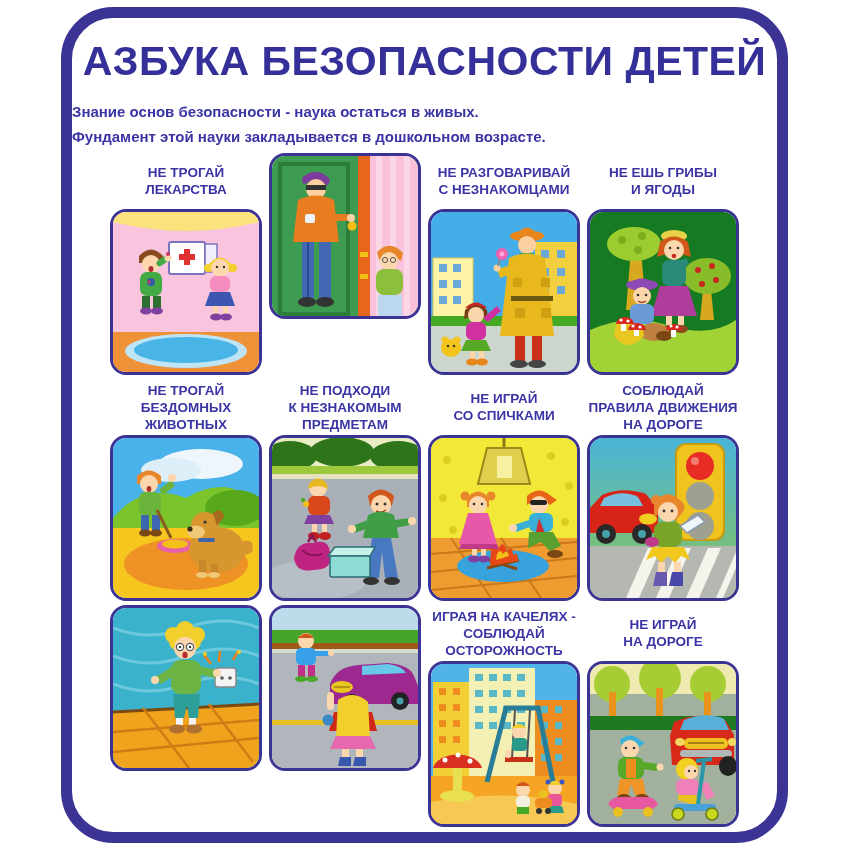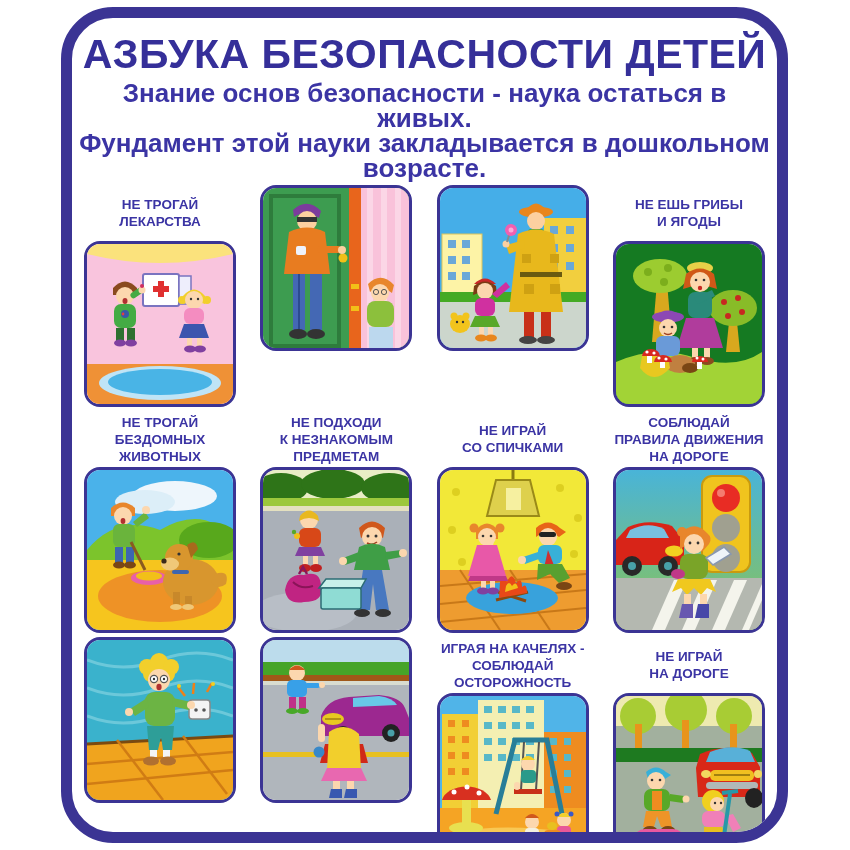--- a/index.html
+++ b/index.html
@@ -1,20 +1,20 @@
 <!DOCTYPE html>
 <html><head>
 <meta charset="utf-8">
 <style>
   html,body{margin:0;padding:0}
   body{width:850px;height:850px;background:#fff;font-family:"Liberation Sans",sans-serif;position:relative}
   .frame{position:absolute;left:61px;top:7px;width:705px;height:814px;border:11px solid #3b3494;border-radius:52px;background:#fff;overflow:hidden}
-  .title{margin-top:13px;text-align:center;font-size:41px;font-weight:700;color:#352f99;letter-spacing:.5px}
-  .subtitle{text-align:center;font-size:26px;font-weight:700;color:#3b34a4;white-space:pre-line;line-height:25px;margin-top:3px}
-  .grid{display:grid;grid-template-columns:repeat(4,152px);justify-content:space-between;padding:0 12px;margin-top:4px;row-gap:4px}
+  .title{margin-top:20px;text-align:center;font-size:41px;font-weight:700;color:#352f99;letter-spacing:.5px}
+  .subtitle{font-size:15px;font-weight:700;color:#3b34a4;white-space:pre-line;line-height:25px;margin-top:14px}
+  .grid{display:grid;grid-template-columns:repeat(4,152px);justify-content:space-between;padding:0 38px;margin-top:4px;row-gap:4px}
   figure{margin:0}
   .cap{min-height:56px;display:flex;align-items:center;justify-content:center;text-align:center;font-size:13.5px;font-weight:700;color:#3b34a4;line-height:17px;white-space:pre-line}
   .art{width:152px;height:166px;border:3px solid #3b3494;border-radius:16px;overflow:hidden;box-sizing:border-box}
   .art svg{display:block;width:146px;height:160px}
 </style>
 </head>
 <body>
 
 <div class="frame">
   <div class="title">АЗБУКА БЕЗОПАСНОСТИ ДЕТЕЙ</div>
@@ -95,20 +95,22 @@
           <circle cx="117" cy="105" r="9" fill="#fcd7ae"></circle>
           <circle cx="113" cy="104" r="2.6" fill="none" stroke="#555" stroke-width="1"></circle>
             <circle cx="121" cy="104" r="2.6" fill="none" stroke="#555" stroke-width="1"></circle>
           <rect x="104" y="113" width="27" height="26" rx="8" fill="#8cc03c"></rect>
           <rect x="106" y="139" width="24" height="21" fill="#bcd8ee"></rect>
         </svg>
       </div>
     </figure>
 
     <figure>
+      <figcaption class="cap">НЕ РАЗГОВАРИВАЙ
+С НЕЗНАКОМЦАМИ</figcaption>
       <div class="art">
         <svg viewBox="0 0 146 160">
           <rect width="146" height="160" fill="#45aee8"></rect>
           <rect x="2" y="46" width="40" height="60" fill="#fdf3a6" stroke="#dcc45c"></rect>
           <rect x="8" y="52" width="8" height="8" fill="#6aa8d8"></rect>
             <rect x="22" y="52" width="8" height="8" fill="#6aa8d8"></rect>
             <rect x="8" y="68" width="8" height="8" fill="#6aa8d8"></rect>
             <rect x="22" y="68" width="8" height="8" fill="#6aa8d8"></rect>
             <rect x="8" y="84" width="8" height="8" fill="#6aa8d8"></rect>
             <rect x="22" y="84" width="8" height="8" fill="#6aa8d8"></rect>

